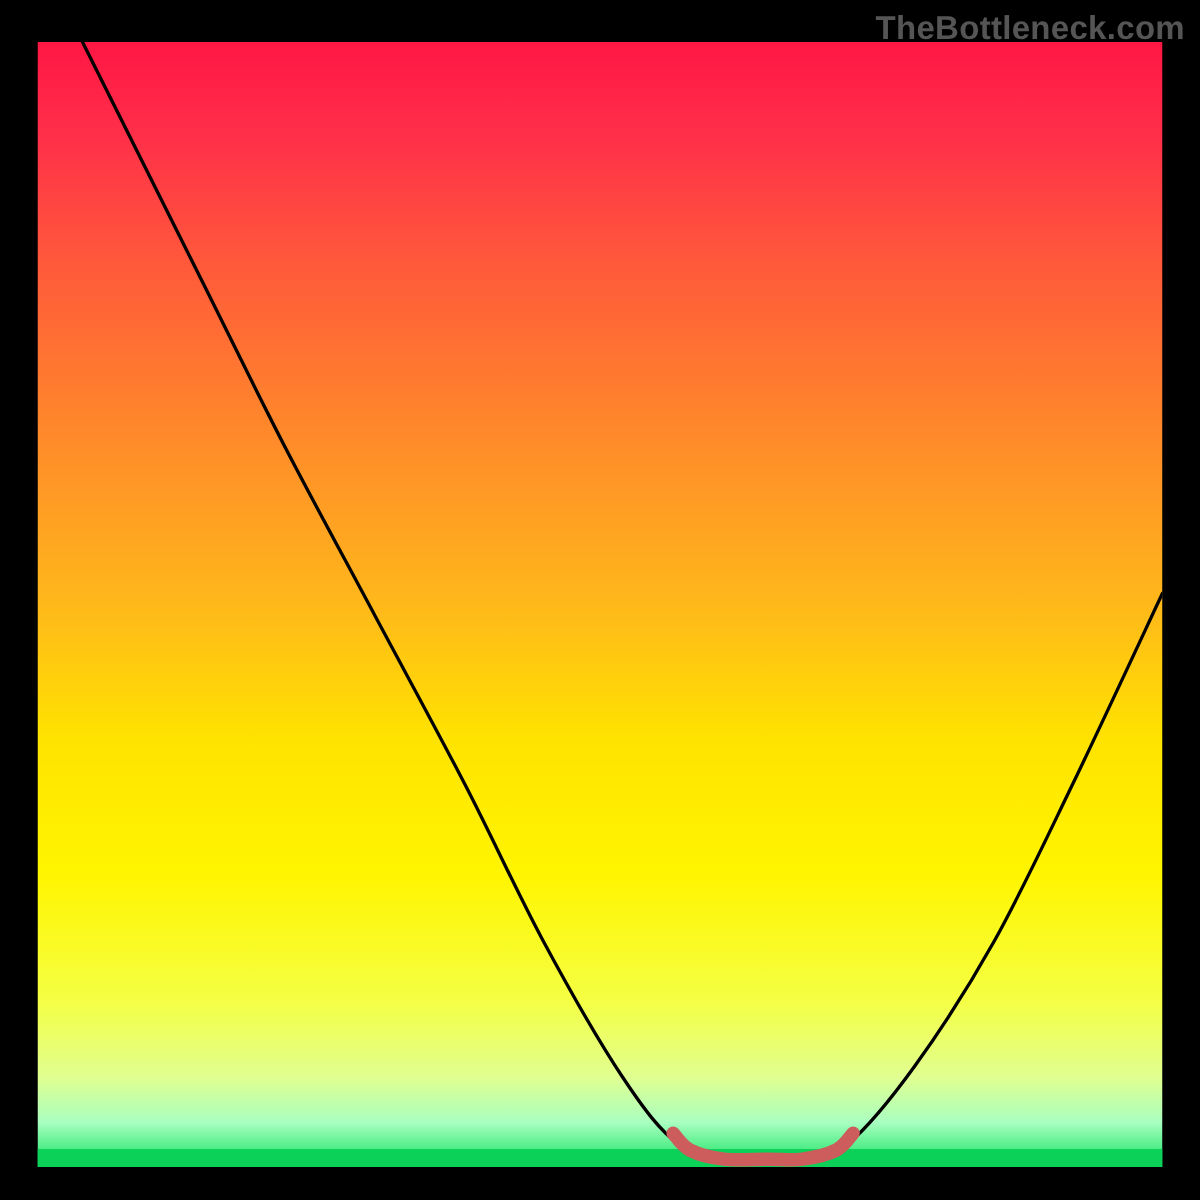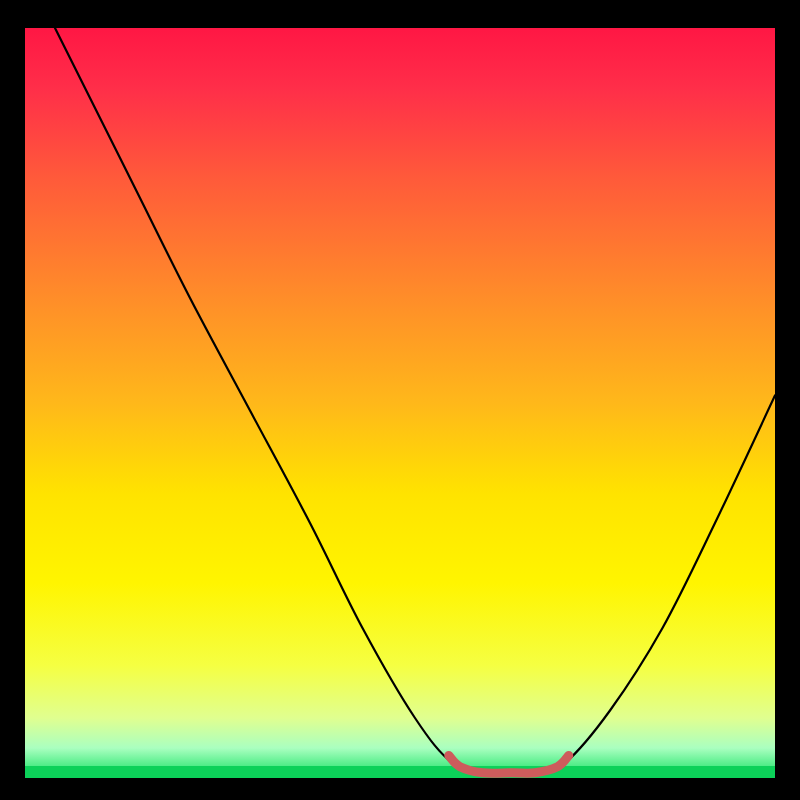--- a/index.html
+++ b/index.html
@@ -35,20 +35,21 @@
     height: 750px;
   }
   svg {
     display: block;
   }
 </style>
 </head>
 <body>
 
 <div class="frame">
+  <div class="watermark">TheBottleneck.com</div>
   <div class="plot-wrap">
     <svg id="plot-svg" width="750" height="750" viewBox="0 0 750 750">
         <defs>
           <linearGradient id="bg-grad" x1="0" y1="0" x2="0" y2="1">
             <stop offset="0%" stop-color="#ff1744"></stop>
             <stop offset="8%" stop-color="#ff2e49"></stop>
             <stop offset="20%" stop-color="#ff5a3a"></stop>
             <stop offset="35%" stop-color="#ff8a2a"></stop>
             <stop offset="50%" stop-color="#ffb81a"></stop>
             <stop offset="62%" stop-color="#ffe300"></stop>

